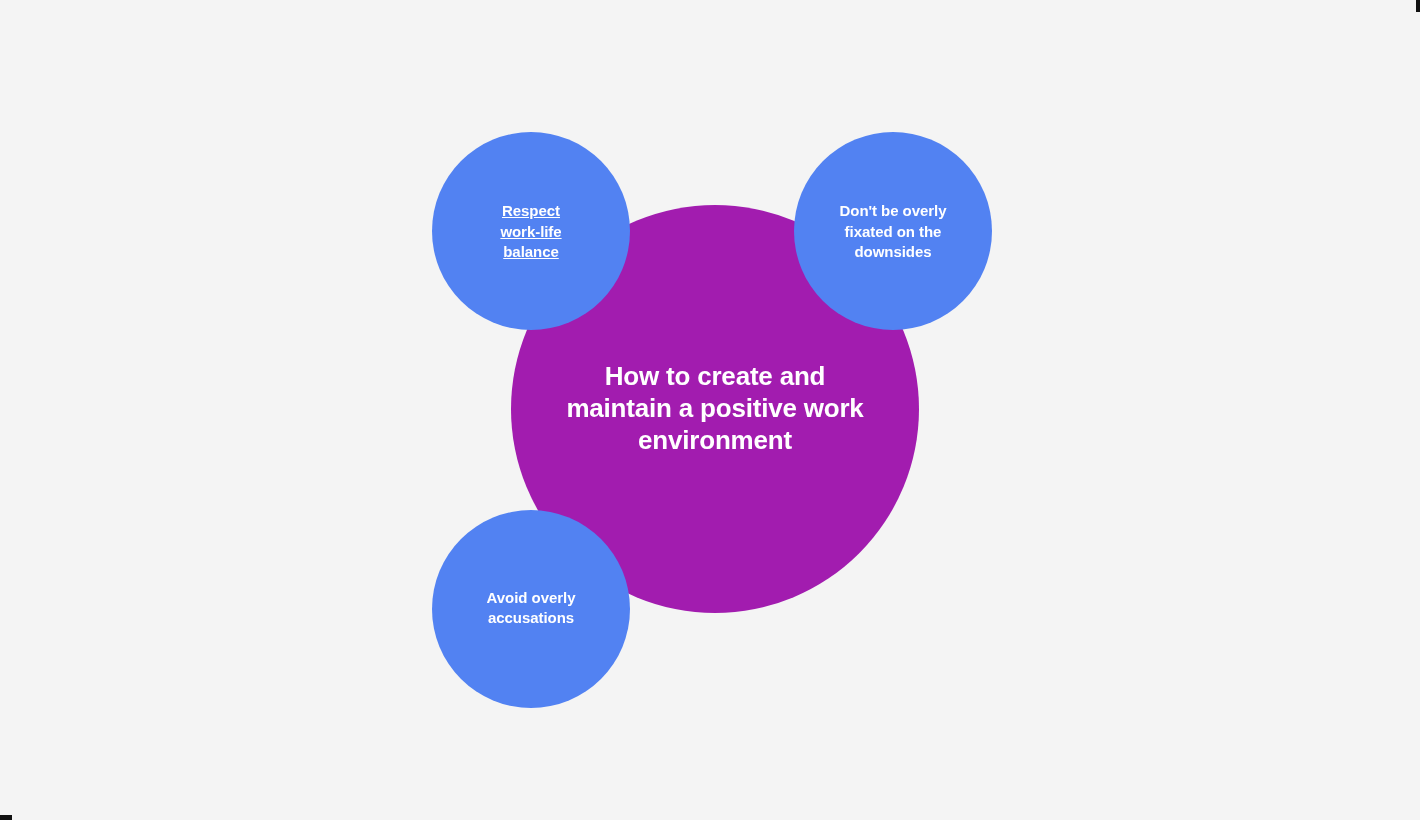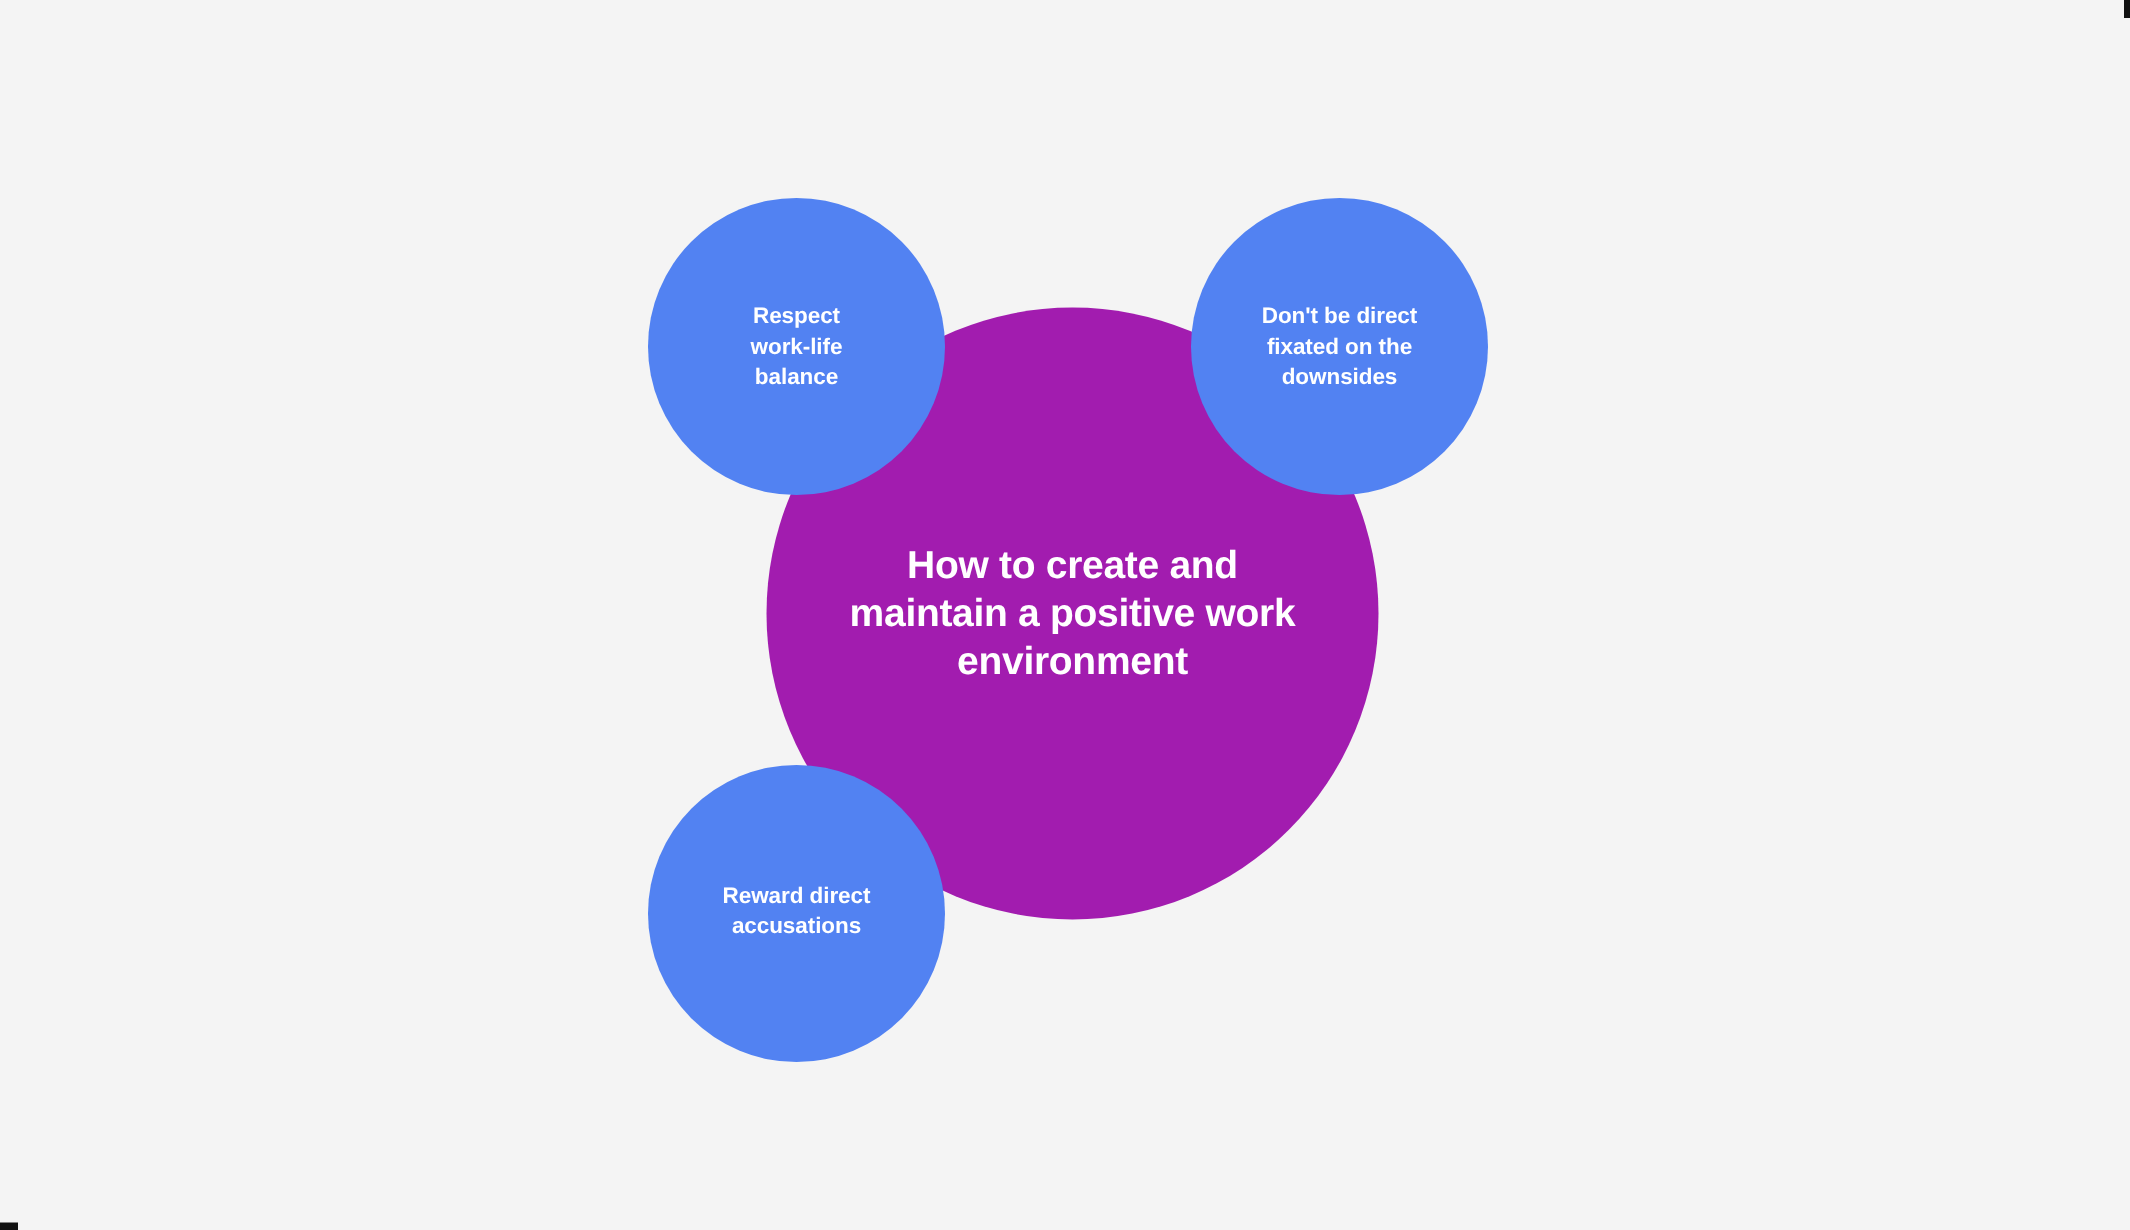--- a/index.html
+++ b/index.html
@@ -71,21 +71,21 @@
     width: 160px;
     white-space: pre-line;
   }
 
   .sat-tl { left: 432px; top: 132px; }
   .sat-tr { left: 794px; top: 132px; }
   .sat-bl { left: 432px; top: 510px; }
   .sat-br { left: 794px; top: 510px; }
 
   
-  .sat-tl .satellite-label { transform: translateY(1px); }
+  .sat-tl .satellite-label { transform: translateY(1px); text-decoration: underline; }
   .sat-tr .satellite-label { transform: translateY(1px); }
   .sat-bl .satellite-label { transform: translateY(-1px); }
   .sat-br .satellite-label { transform: translateY(-1px); }
 
   
   .crop-mark {
     position: absolute;
     background: #111111;
     z-index: 5;
   }
@@ -113,27 +113,27 @@
 environment</div>
   </div>
 
   <div class="node satellite sat-tl">
     <div class="satellite-label">Respect
 work-life
 balance</div>
   </div>
 
   <div class="node satellite sat-tr">
-    <div class="satellite-label">Don't be direct
+    <div class="satellite-label">Don't be overly
 fixated on the
 downsides</div>
   </div>
 
   <div class="node satellite sat-bl">
-    <div class="satellite-label">Reward direct
+    <div class="satellite-label">Avoid overly
 accusations</div>
   </div>
 
 
   <div class="crop-mark top-right"></div>
   <div class="crop-mark bottom-left"></div>
 
 </div>
 
 </body></html>

